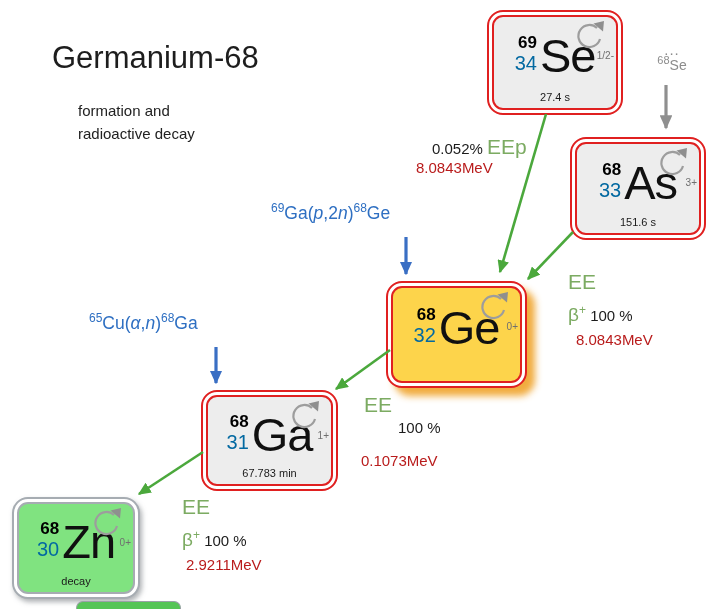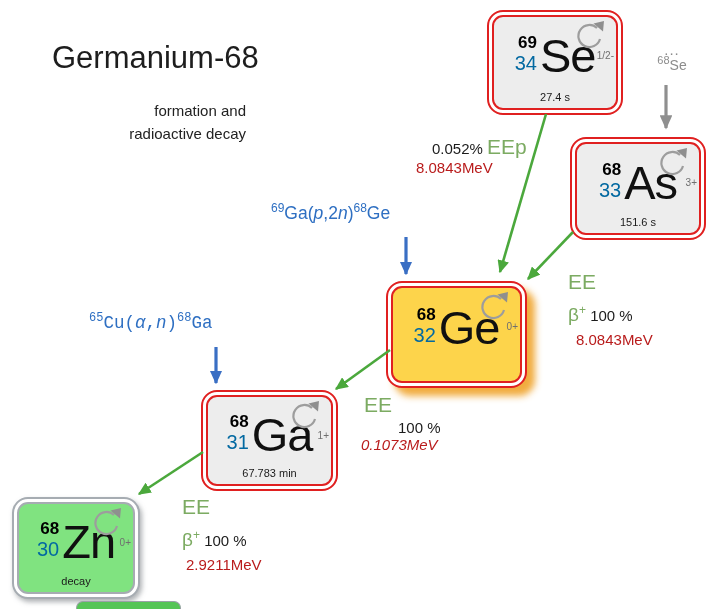--- a/index.html
+++ b/index.html
@@ -1,21 +1,21 @@
 <!DOCTYPE html>
 <html><head>
 <meta charset="utf-8">
 <style>
   html,body { margin:0; padding:0; background:#ffffff; }
   body { font-family:"Liberation Sans", sans-serif; }
   .canvas { position:relative; width:720px; height:609px; background:#fff; overflow:hidden; }
 
   
   .title { position:absolute; left:52px; top:40px; font-size:31px; color:#1d1d1d; z-index:20; }
-  .subtitle { position:absolute; left:78px; top:100px; width:168px; text-align:right;
+  .subtitle { position:absolute; left:78px; top:100px; width:168px; text-align:left;
               font-size:15px; color:#222; line-height:1.5; z-index:20; }
 
   
   .nuclide { position:absolute; box-sizing:border-box; border:2.5px solid #e02020;
              border-radius:16px; padding:3px; background:#ffffff; z-index:10; }
   .fill { position:relative; box-sizing:border-box; width:100%; height:100%;
           border:2.5px solid #e02020; border-radius:11px; background:#ededed; }
   .nuclide.ge { box-shadow:8px 8px 7px 0 rgba(240,163,42,0.9); }
   .nuclide.ge .fill { background:#fdd44b; }
   .nuclide.zn { border-color:#a6acb2; box-shadow:2px 3px 5px rgba(110,115,120,0.55); }
@@ -46,21 +46,21 @@
   .rx i { font-style:italic; }
   .feed { position:absolute; left:642px; top:45px; width:60px; text-align:center;
           color:#8c8c8c; font-size:14px; z-index:20; line-height:1.05; }
   .feed .dots { display:block; font-size:15px; letter-spacing:1px; line-height:0.7; }
   .feed sup { font-size:11px; }
 
   
   .decay-block .line2 { margin-top:11px; }
   .decay-block .line3 { margin-top:5px; }
   .decay-block.tight .line2 { margin-top:4px; }
-  .decay-block.tight .line3 { margin-top:0;font-style:italic; }
+  .decay-block.tight .line3 { margin-top:16px; }
 
   
   .arrow-layer { position:absolute; left:0; top:0; z-index:15; pointer-events:none; }
   .ln-green { stroke:#4ba83c; stroke-width:2.6; }
   .ln-blue  { stroke:#3a6fc4; stroke-width:3.2; }
   .ln-gray  { stroke:#8f8f8f; stroke-width:3.2; }
 
   
   .crop-strip { position:absolute; left:76px; top:601px; width:103px; height:8px;
                 background:#55c556; border:1.5px solid #9aa1a7; border-bottom:none;
@@ -198,21 +198,21 @@
   </div>
 
   <div class="feed">
     <span class="dots">...</span>
     <span><sup>68</sup><span>Se</span></span>
   </div>
 
   <div class="rx" style="left:271px; top:201px;">
     <sup>69</sup><span>Ga(</span><i>p</i><span>,2</span><i>n</i><span>)</span><sup>68</sup><span>Ge</span>
   </div>
-  <div class="rx" style="left:89px; top:311px;font-family:Liberation Mono, monospace;">
+  <div class="rx" style="left:89px; top:311px;">
     <sup>65</sup><span>Cu(</span><i>α</i><span>,</span><i>n</i><span>)</span><sup>68</sup><span>Ga</span>
   </div>
 
   <div class="lbl" style="left:432px; top:136px;">
     <span class="pct">0.052%</span>
     <span class="mode">EEp</span>
   </div>
   <div class="lbl" style="left:416px; top:159px;">
     <span class="energy">8.0843MeV</span>
   </div>

